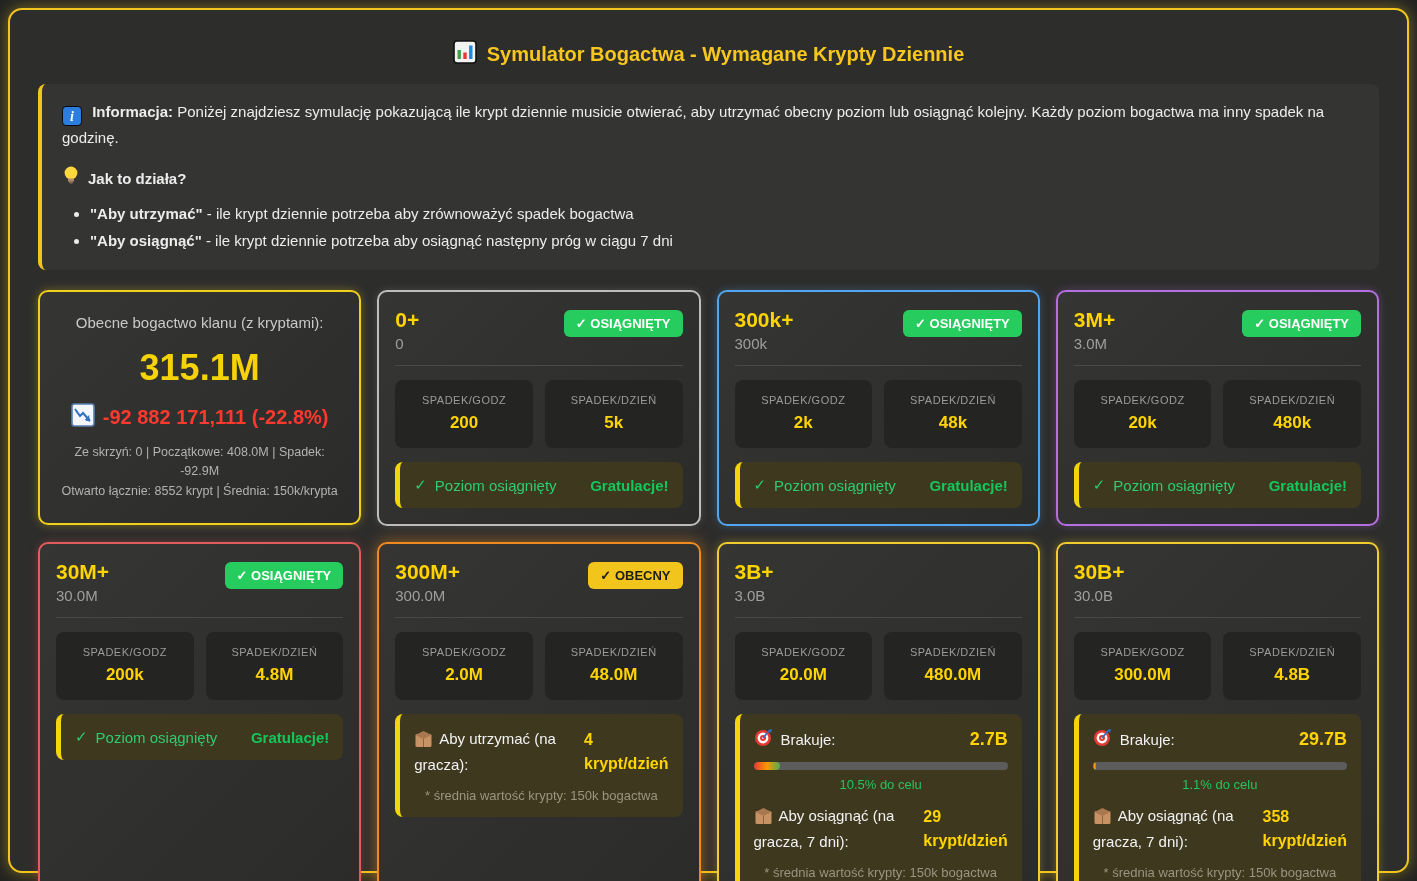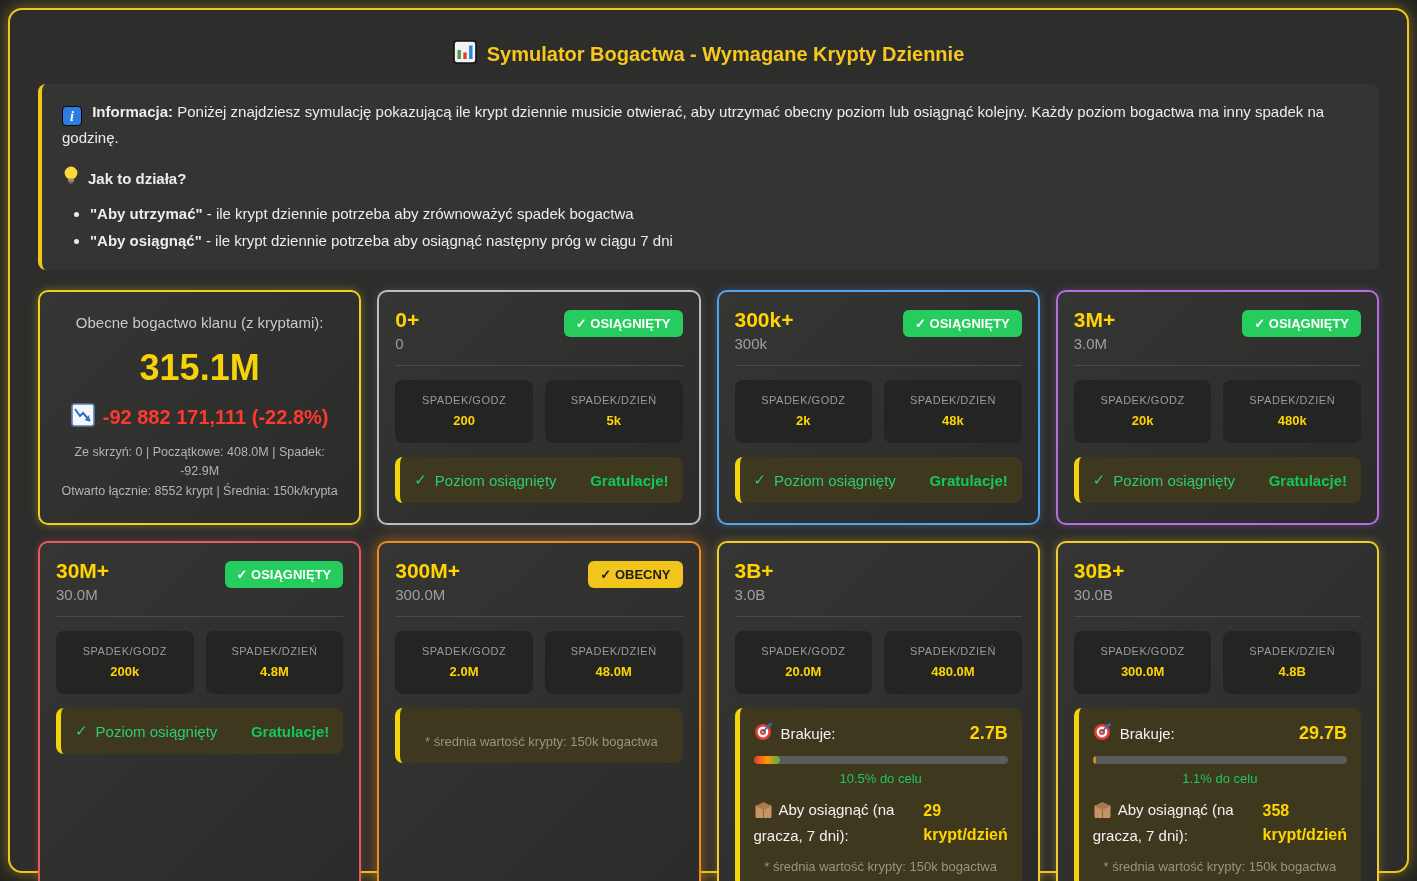--- a/index.html
+++ b/index.html
@@ -54,21 +54,21 @@
   .ctitle { color:#ffd400; font-weight:bold; font-size:21px; }
   .cthr { color:#9f9f9f; font-size:15px; margin-top:3px; }
   .badge { font-size:13px; font-weight:bold; border-radius:6px; padding:6px 12px;
     white-space:nowrap; margin-top:2px; }
   .badge.g { background:#27cc5e; color:#fff; }
   .badge.y { background:#f2c51d; color:#1d1d1d; }
   .div { border-top:1px solid #4a4a49; margin:13px 0 14px; }
   .stats { display:grid; grid-template-columns:1fr 1fr; gap:12px; }
   .stat { background:#242423; border-radius:8px; text-align:center; padding:14px 6px 15px; }
   .s-label { color:#9b9b9b; font-size:11px; letter-spacing:.5px; }
-  .s-value { color:#ffd400; font-weight:bold; font-size:13px; margin-top:7px; }
+  .s-value { color:#ffd400; font-weight:bold; font-size:17px; margin-top:7px; }
 
   .olive { margin-top:14px; background:#3d381e; border-left:5px solid #f2d50a;
     border-radius:8px; padding:14px; }
   .arow { display:flex; justify-content:space-between; align-items:center; }
   .a-ok { color:#2ecc71; font-size:15px; display:flex; align-items:center; gap:8px; }
   .a-grat { color:#13c75c; font-weight:bold; font-size:15px; }
 
   .mrow { display:flex; justify-content:space-between; gap:10px; }
   .m-label { color:#f2f2f2; font-size:15px; line-height:1.45; }
   .m-label .icon { margin-right:6px; vertical-align:-4px; }
@@ -272,20 +272,32 @@
         <div class="stat">
           <div class="s-label">SPADEK/GODZ</div>
           <div class="s-value">2.0M</div>
         </div>
         <div class="stat">
           <div class="s-label">SPADEK/DZIEŃ</div>
           <div class="s-value">48.0M</div>
         </div>
       </div>
       <div class="olive">
+        <div class="mrow">
+          <div class="m-label">
+            <span class="icon">
+              <svg width="19" height="18" viewBox="0 0 19 18">
+                  <rect x="1.5" y="4" width="16" height="13" rx="1.5" fill="#c79264"></rect>
+                  <path d="M1.5 5 L9.5 9 L17.5 5 L9.5 1 Z" fill="#a9784e"></path>
+                  <path d="M9.5 9 V17" stroke="#8d6240" stroke-width="1"></path>
+                </svg>
+            </span><span>Aby utrzymać (na gracza):</span>
+          </div>
+          <div class="m-value">4 krypt/dzień</div>
+        </div>
         <div class="note">* średnia wartość krypty: 150k bogactwa</div>
       </div>
     </div>
 
     <div class="card c-yellow">
       <div class="chead">
         <div>
           <div class="ctitle">3B+</div>
           <div class="cthr">3.0B</div>
         </div>

